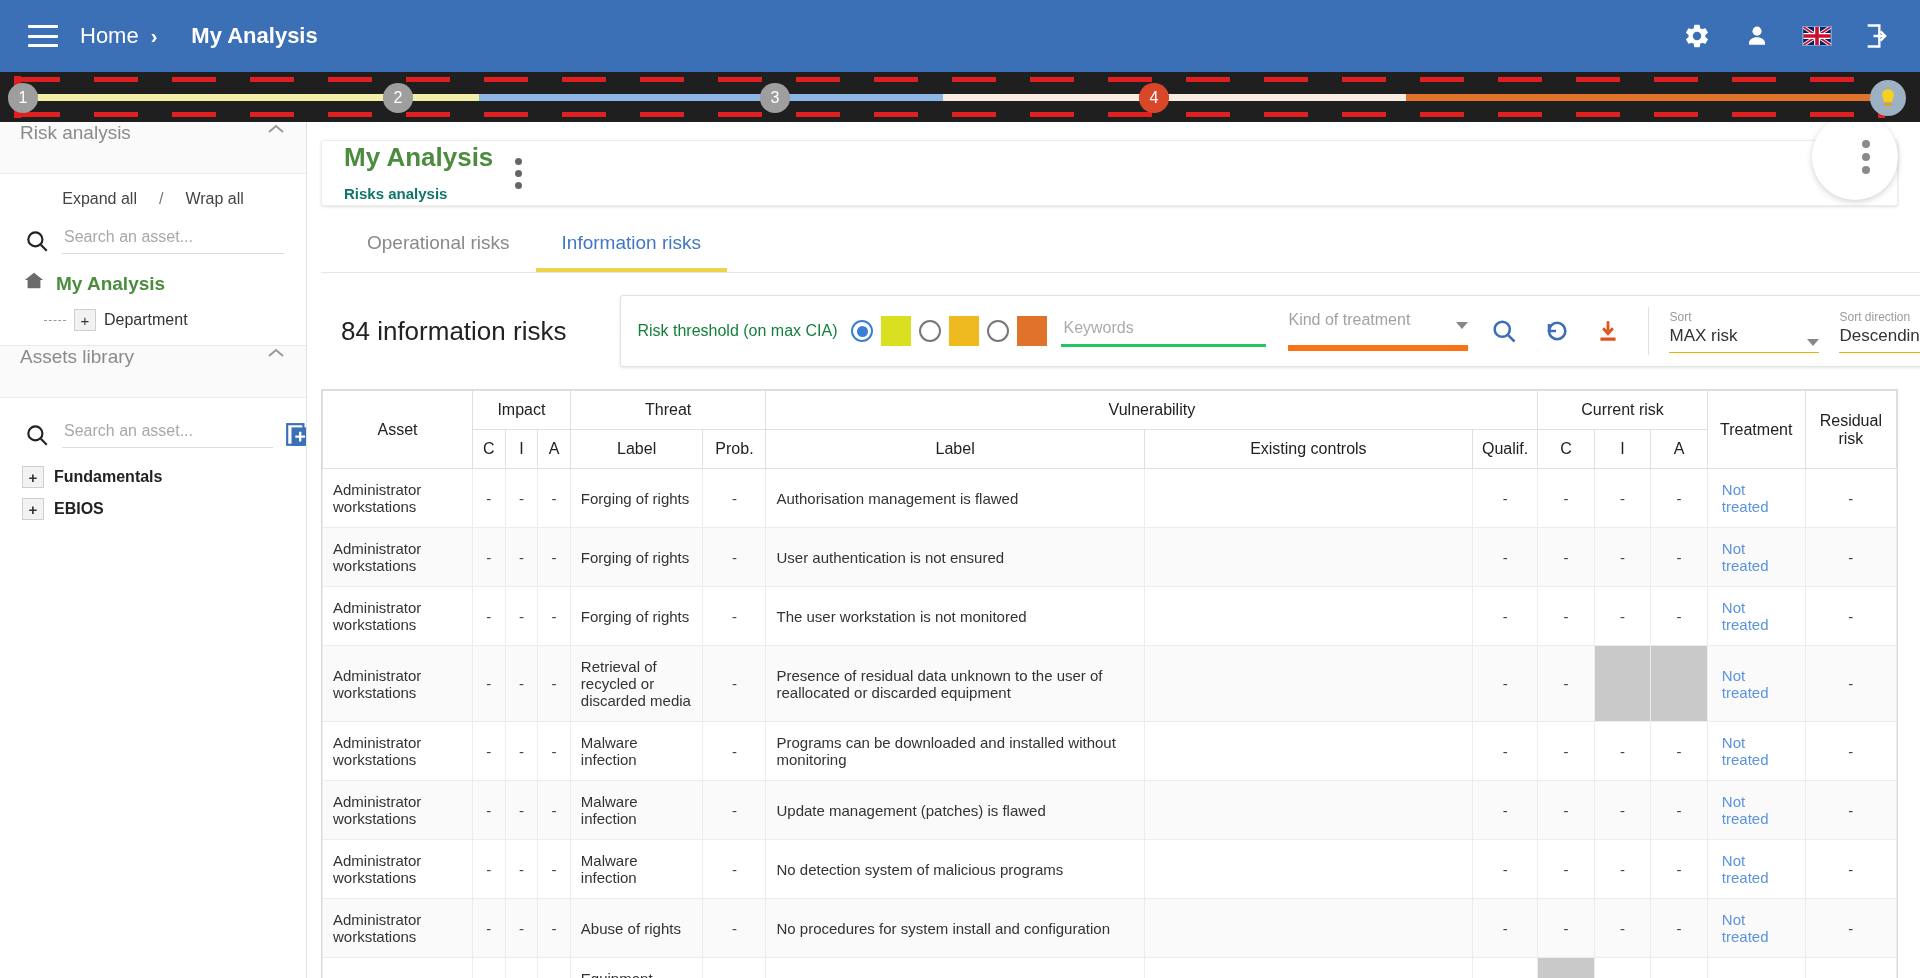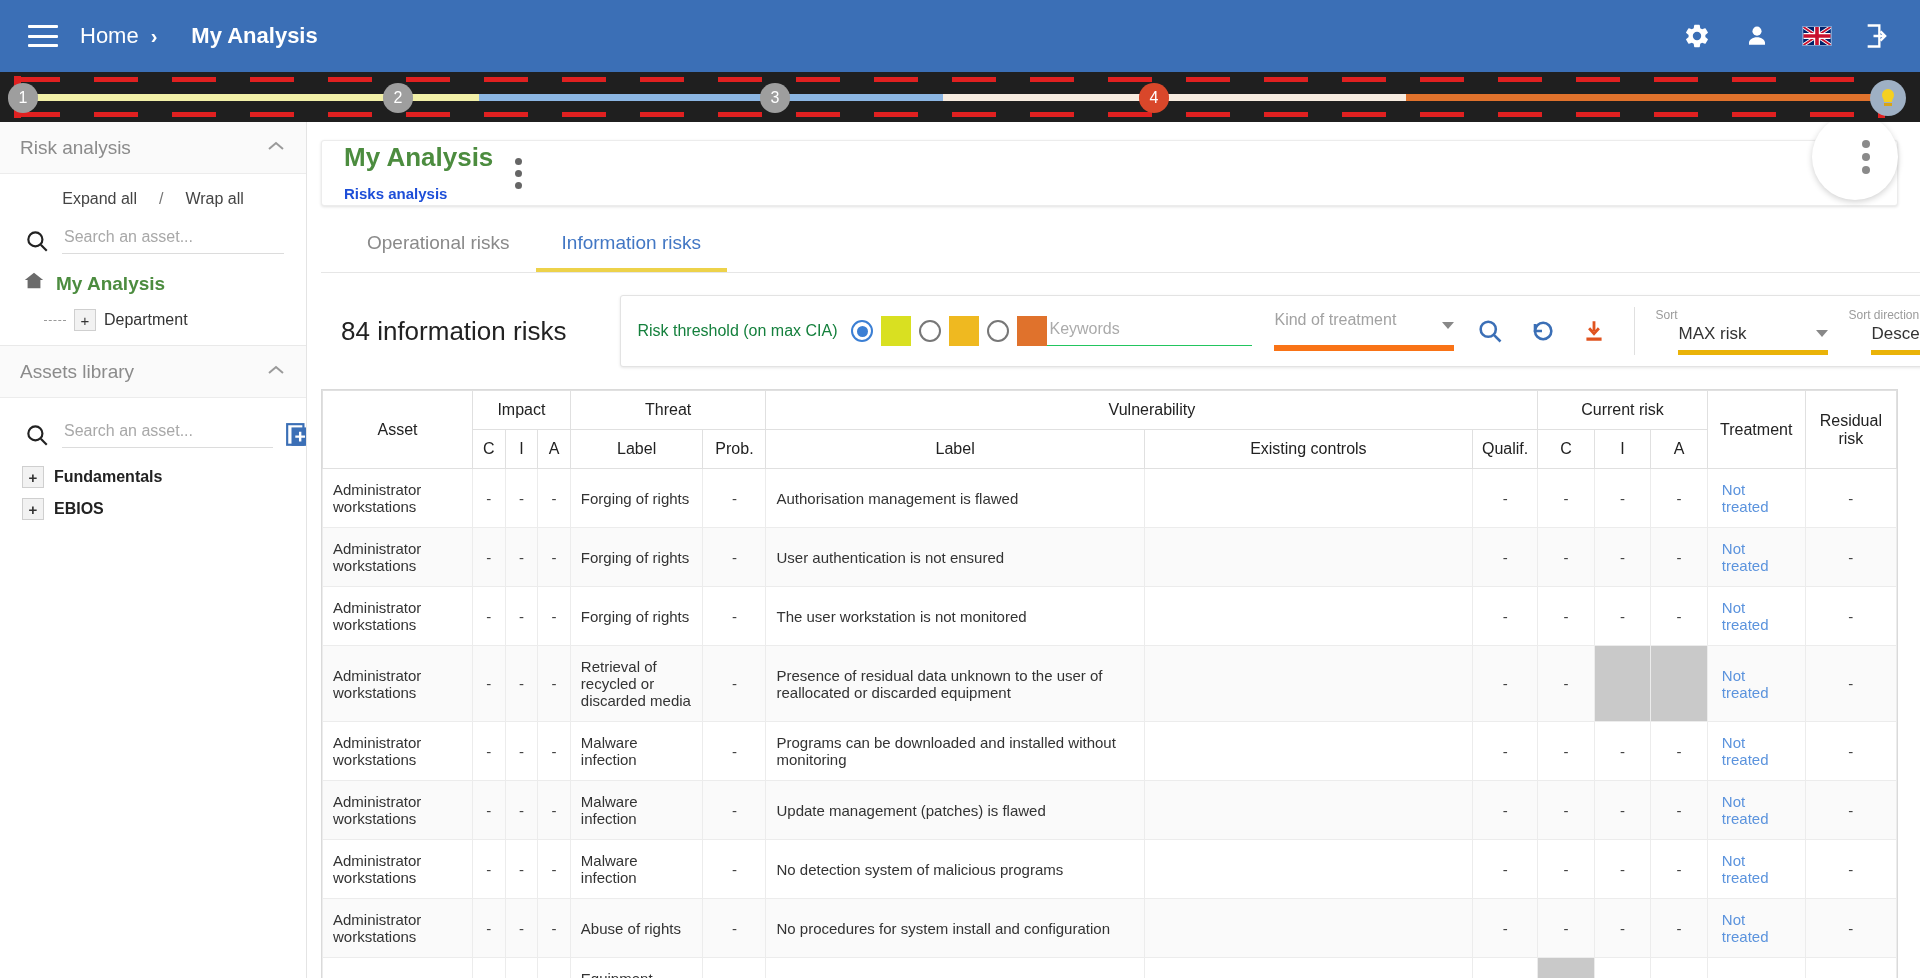--- a/index.html
+++ b/index.html
@@ -44,21 +44,21 @@
      background:#9eb0c4; display:flex;align-items:center;justify-content:center; }
 
   
   .body-wrap { position:absolute; top:122px; left:0; right:0; bottom:0; display:flex; background:#1e1e1e;}
   .sidebar { width:306px; background:#fff; flex:0 0 306px; overflow:hidden;}
   .main { flex:1; background:#fff; border-left:1px solid #e4e4e4; overflow:hidden; position:relative;}
 
   
   .panel-head {
     background:#fafafa; border-bottom:1px solid #ececec;
-    height:52px; display:flex; align-items:center; padding:0 20px;
+    height:52px; display:flex; align-items:flex-start; padding:0 20px;
   }
   .panel-head .ptitle { font-size:19px; color:#8b8b8b; }
   .chev { margin-left:auto; color:#9a9a9a; font-size:15px;}
   .expand-row { display:flex; justify-content:center; gap:22px; padding:16px 0 10px; font-size:16px; color:#444; }
   .expand-row a { cursor:pointer; }
   .expand-row .slash { color:#777; }
   .search-row { display:flex; align-items:flex-end; padding:6px 22px 0 24px; gap:12px;}
   .search-row .sicon { width:26px; height:26px; flex:0 0 26px;}
   .search-input {
     flex:1; border:none; border-bottom:1px solid #dcdcdc; background:transparent;
@@ -74,52 +74,52 @@
   .divider { height:1px; background:#e9e9e9; }
   .lib-item { display:flex; align-items:center; gap:10px; padding:0 0 0 22px; margin-top:10px; font-size:16px; font-weight:700; color:#222;}
   .addbtn { width:26px;height:26px; flex:0 0 26px; cursor:pointer;}
 
   
   .titlecard {
     margin:18px 22px 0 14px; background:#fff; border:1px solid #ececec; border-radius:3px;
     box-shadow:0 1px 3px rgba(0,0,0,.12); height:66px; display:flex; align-items:center; padding:0 22px;
   }
   .titlecard h1 { color:#4c8c3f; font-size:26px; line-height:1.05; font-weight:700;}
-  .titlecard .sub { color:#1d4ed8; font-size:15px; font-weight:700; margin-top:14px;}
+  .titlecard .sub { color:#0f766e; font-size:15px; font-weight:700; margin-top:14px;}
   .kebab { margin-left:22px; display:flex; flex-direction:column; gap:5px; cursor:pointer;}
   .kebab i { width:7px;height:7px;border-radius:50%;background:#666; display:block;}
 
   .tabs { margin:26px 0 0 14px; display:flex; border-bottom:1px solid #e6e6e6; padding-left:20px;}
   .tab { font-size:19px; padding:0 26px 14px; color:#8a8a8a; cursor:pointer; }
   .tab.active { color:#4277c4; border-bottom:4px solid #edd24a; }
 
   
   .filterbar { display:flex; align-items:center; padding:22px 26px 0 34px; gap:0;}
   .riskcount { font-size:26px; color:#222; white-space:nowrap; }
   .filterbox {
     margin-left:54px; border:1px solid #e3e3e3; border-radius:3px; box-shadow:0 1px 3px rgba(0,0,0,.10);
     height:72px; display:flex; align-items:center; padding:0 16px; gap:0; flex:1; background:#fff;
   }
   .thr-label { font-size:16px; color:#15803d; white-space:nowrap; margin-right:6px;}
   .radio { width:22px;height:22px;border:2px solid #777;border-radius:50%; margin:0 8px; flex:0 0 22px; cursor:pointer;}
   .radio.on { border-color:#3b7fd4; display:flex;align-items:center;justify-content:center;}
   .radio.on::after { content:""; width:11px;height:11px;border-radius:50%;background:#3b7fd4;}
   .swatch { width:30px;height:30px; flex:0 0 30px; cursor:pointer;}
-  .kw-input { width:205px; border:none; border-bottom:1px solid #22c55e; background:transparent;
+  .kw-input { margin-left:14px; width:205px; border:none; border-bottom:3px solid #22c55e; background:transparent;
       font-size:16px; padding:4px 2px 7px; color:#000000; font-family:"Liberation Sans",sans-serif;}
   .kw-input::placeholder { color:#ababab; }
   .sel { margin-left:22px; width:180px; border-bottom:6px solid #f97316; display:flex; align-items:flex-end;
       padding-bottom:16px; font-size:16px; color:#a2a2a2; cursor:pointer;}
   .caret { margin-left:auto; width:0;height:0;border-left:6px solid transparent;border-right:6px solid transparent;border-top:7px solid #888;}
   .fbtn { margin-left:20px; cursor:pointer; display:flex;align-items:center;justify-content:center; width:32px;height:32px;}
   .vsep { width:1px; height:48px; background:#e0e0e0; margin-left:24px;}
   .sortgrp { margin-left:20px; }
   .sortlabel { font-size:12px; color:#9b9b9b; margin-bottom:2px;}
-  .sortsel { width:150px; border-bottom:5px solid #eab308; display:flex; align-items:center; padding-bottom:6px;
-      font-size:17px; color:#333; cursor:pointer;margin-left:23px;}
+  .sortsel { width:150px; border-bottom:1px solid #eab308; display:flex; align-items:flex-end; padding-bottom:6px;
+      font-size:17px; color:#333; cursor:pointer;}
   .sortsel.wide { width:175px; }
 
   
   .tablewrap { margin:22px 22px 0 14px; border:1px solid #dadada; border-top:1px solid #dadada; overflow:hidden;}
   table { border-collapse:collapse; width:100%; table-layout:fixed; font-size:15px;}
   thead th { border:1px solid #e0e0e0; font-weight:400; color:#222; font-size:16px; padding:10px 4px; background:#fff; text-align:center;}
   tbody td { border:1px solid #ececec; padding:12px 10px; color:#333; vertical-align:middle;}
   tbody tr:nth-child(even) { background:#fafafa; }
   td.c { text-align:center; color:#444; }
   td.treat { color:#5b93dd; text-align:left; padding-left:14px; }

